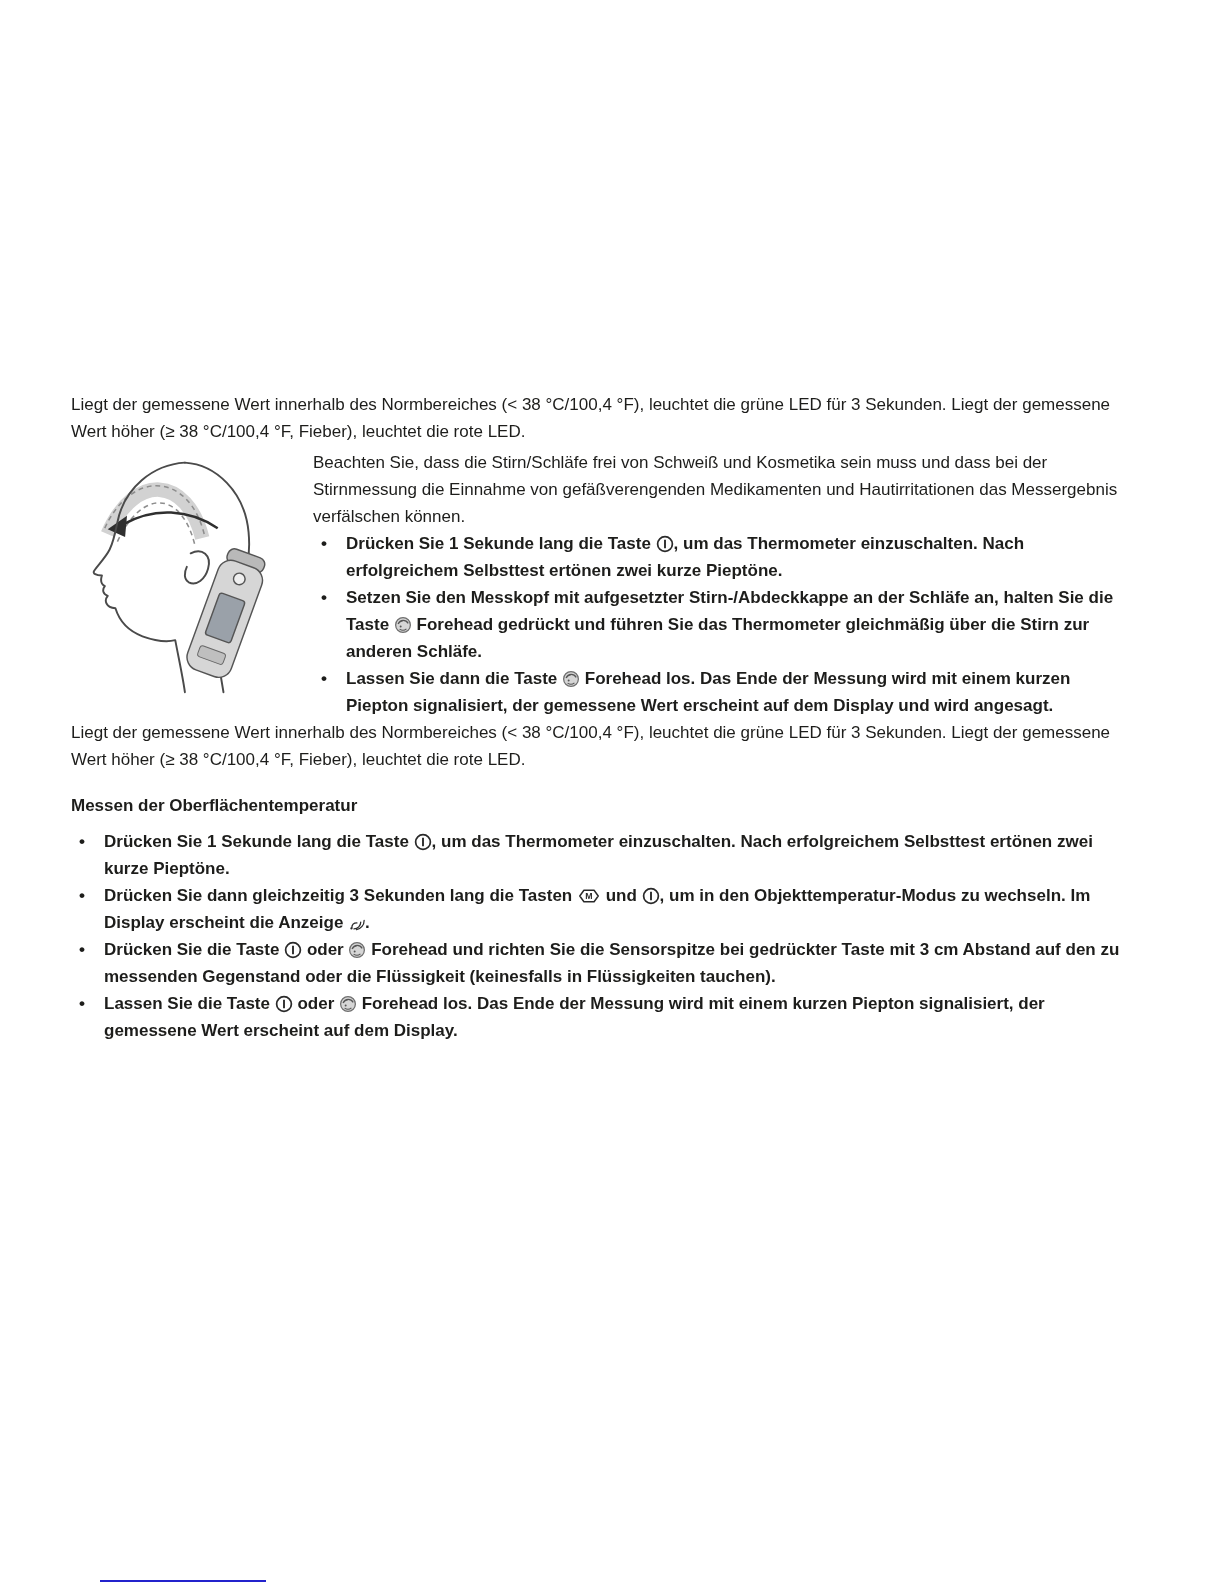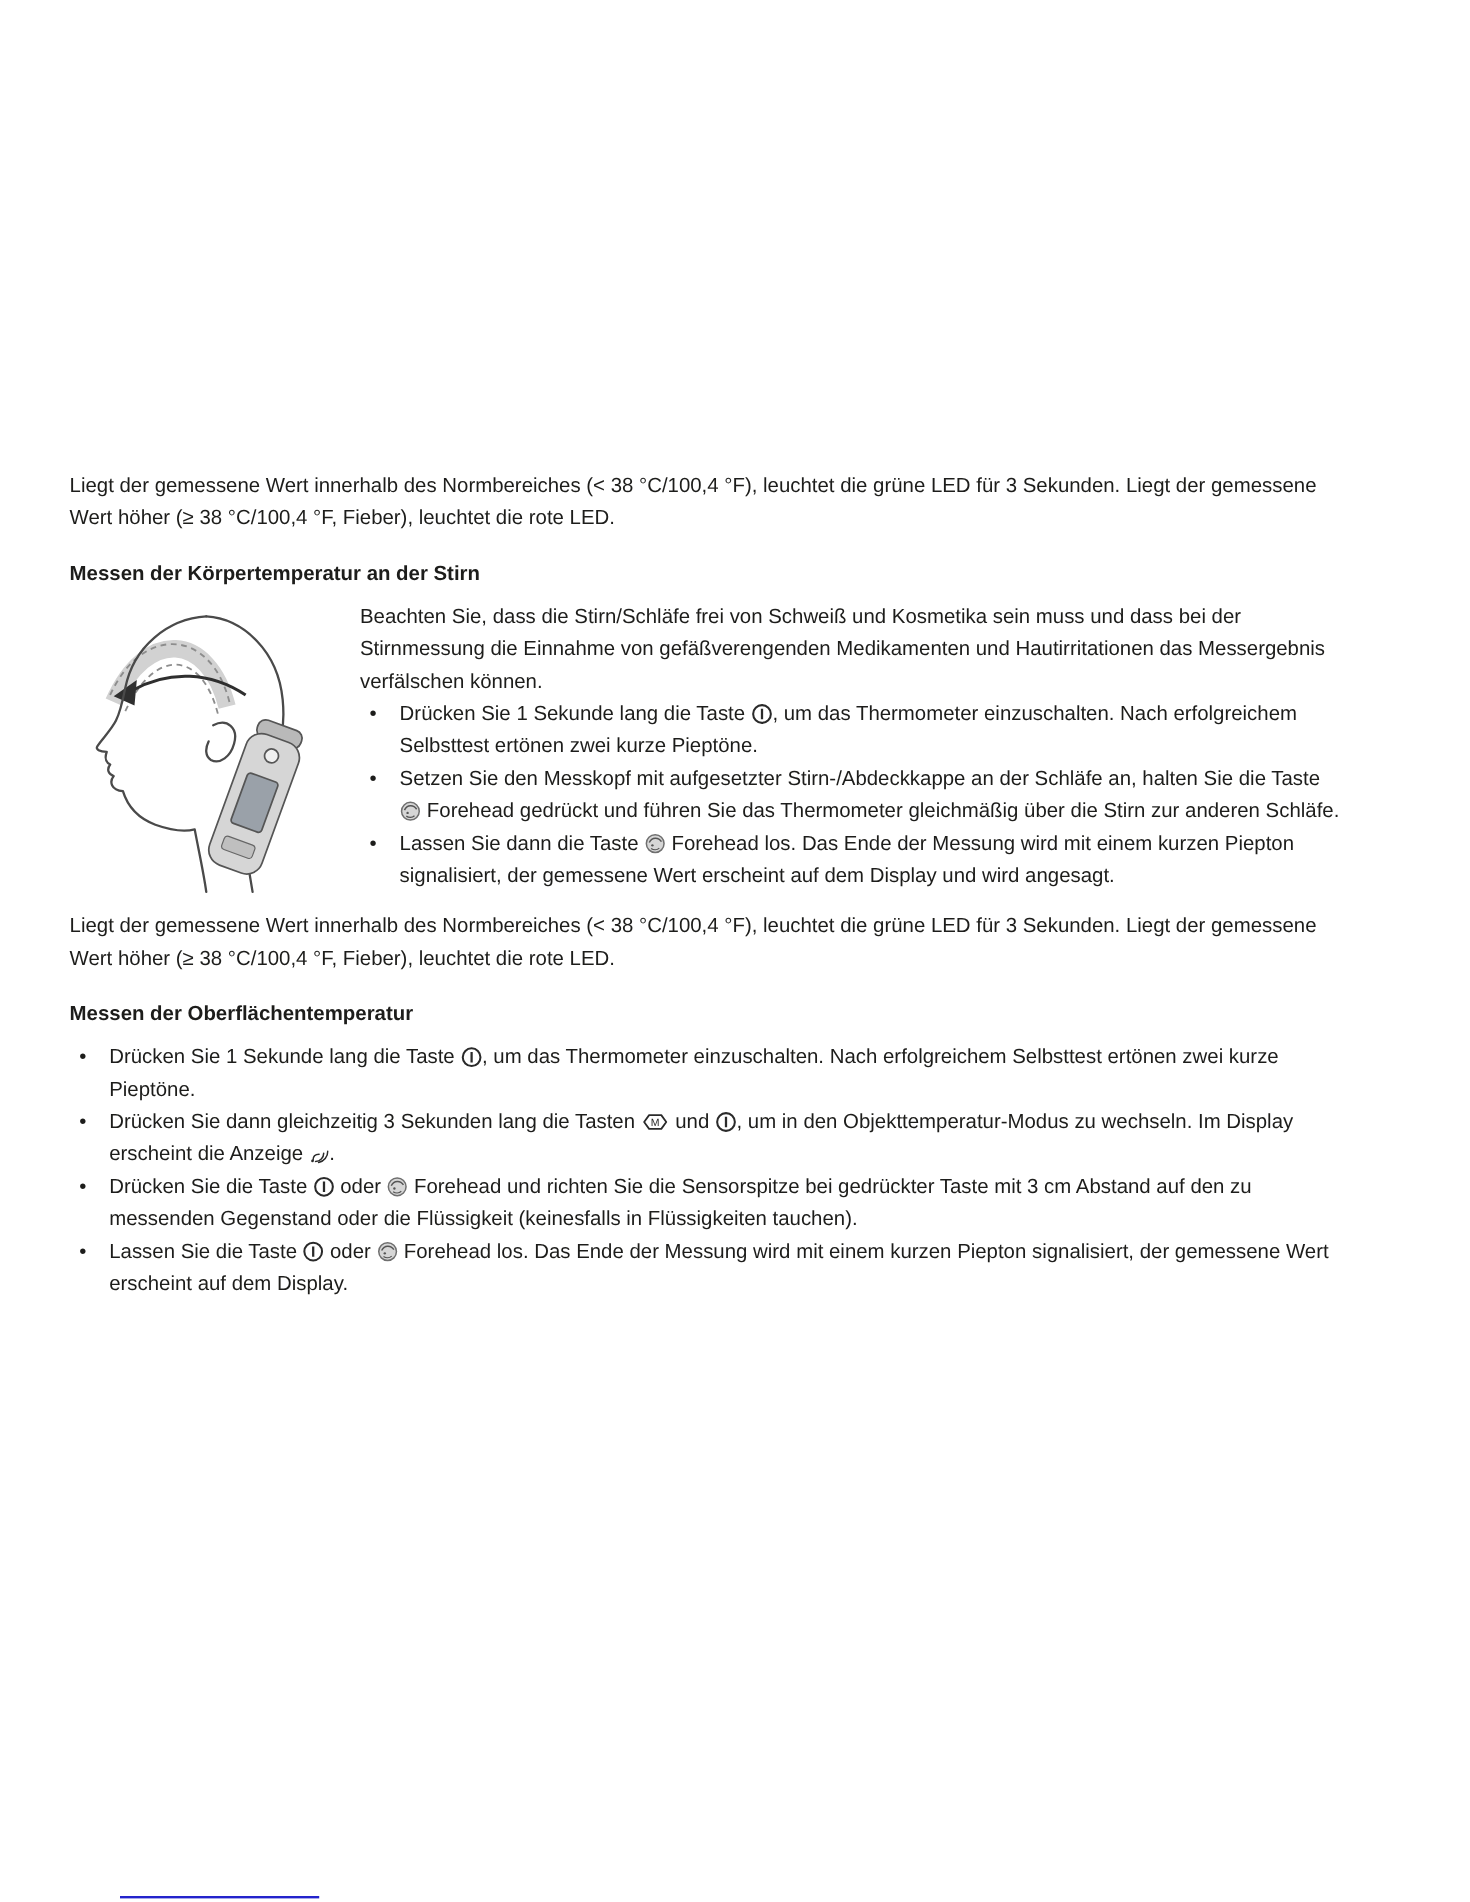--- a/index.html
+++ b/index.html
@@ -3,32 +3,32 @@
 <meta charset="utf-8">
 <style>
   * { margin:0; padding:0; box-sizing:border-box; }
   html, body { background:#ffffff; }
   body {
     width:1225px; height:1585px; position:relative; overflow:hidden;
     font-family:"Liberation Sans", sans-serif;
     color:#1d1d1b;
   }
   .page-content {
-    position:absolute; left:58px; top:391px; width:1064px;
+    position:absolute; left:71px; top:391px; width:1064px;
     font-size:17px; line-height:27px;
   }
   p.body-text { margin:0; }
   h2.section-heading {
     font-size:17px; line-height:27px; font-weight:700;
     margin:19px 0 9px 0;
   }
   .media-row { display:flex; align-items:flex-start; margin-top:4px; }
   .figure { flex:0 0 242px; padding-top:4px; }
   .media-text { flex:1; }
-  ul.bullets { list-style:none; margin:0; padding:0; }
+  ul.bullets { list-style:none; margin:0; padding:0;font-weight:bold; }
   ul.bullets li { position:relative; padding-left:33px; }
   ul.bullets li::before { content:"\2022"; position:absolute; left:8px; top:0; }
   .after-media { margin-top:34px; }
   .surface-heading { margin-top:22px; margin-bottom:2px; }
   .inline-icon { display:inline-block; width:18px; height:18px; vertical-align:-3.5px; color:#2a2a2a; }
   .inline-icon svg { display:block; width:100%; height:100%; }
   .inline-icon.m-button-icon { width:24px; }
   .inline-icon.surface-mode-icon { width:17px; height:17px; vertical-align:-3px; }
   .page-number { margin-top:52px; }
   .footer-line {
@@ -36,21 +36,20 @@
     background:#2323cc;
   }
 </style>
 </head>
 <body>
 
 <div class="page-content">
 
   <p class="body-text">Liegt der gemessene Wert innerhalb des Normbereiches (&lt; 38 °C/100,4 °F), leuchtet die grüne LED für 3 Sekunden. Liegt der gemessene Wert höher (≥ 38 °C/100,4 °F, Fieber), leuchtet die rote LED.</p>
 
-  <h2 class="section-heading">Messen der Körpertemperatur an der Stirn</h2>
 
   <div class="media-row">
     <div class="figure">
       <svg viewBox="0 0 230 255" width="222" height="246">
 
         <path d="M136 88 C120 24 66 20 38 84" fill="none" stroke="#d2d2d2" stroke-width="15"></path>
         <path d="M138 84 C122 20 62 16 34 80" fill="none" stroke="#8d8d8d" stroke-width="1.6" stroke-dasharray="5 4"></path>
         <path d="M128 94 C114 40 74 36 48 92" fill="none" stroke="#8d8d8d" stroke-width="1.6" stroke-dasharray="5 4"></path>
 
         <path d="M152 78 C122 58 86 56 54 74" fill="none" stroke="#2f2f2f" stroke-width="2.6"></path>

